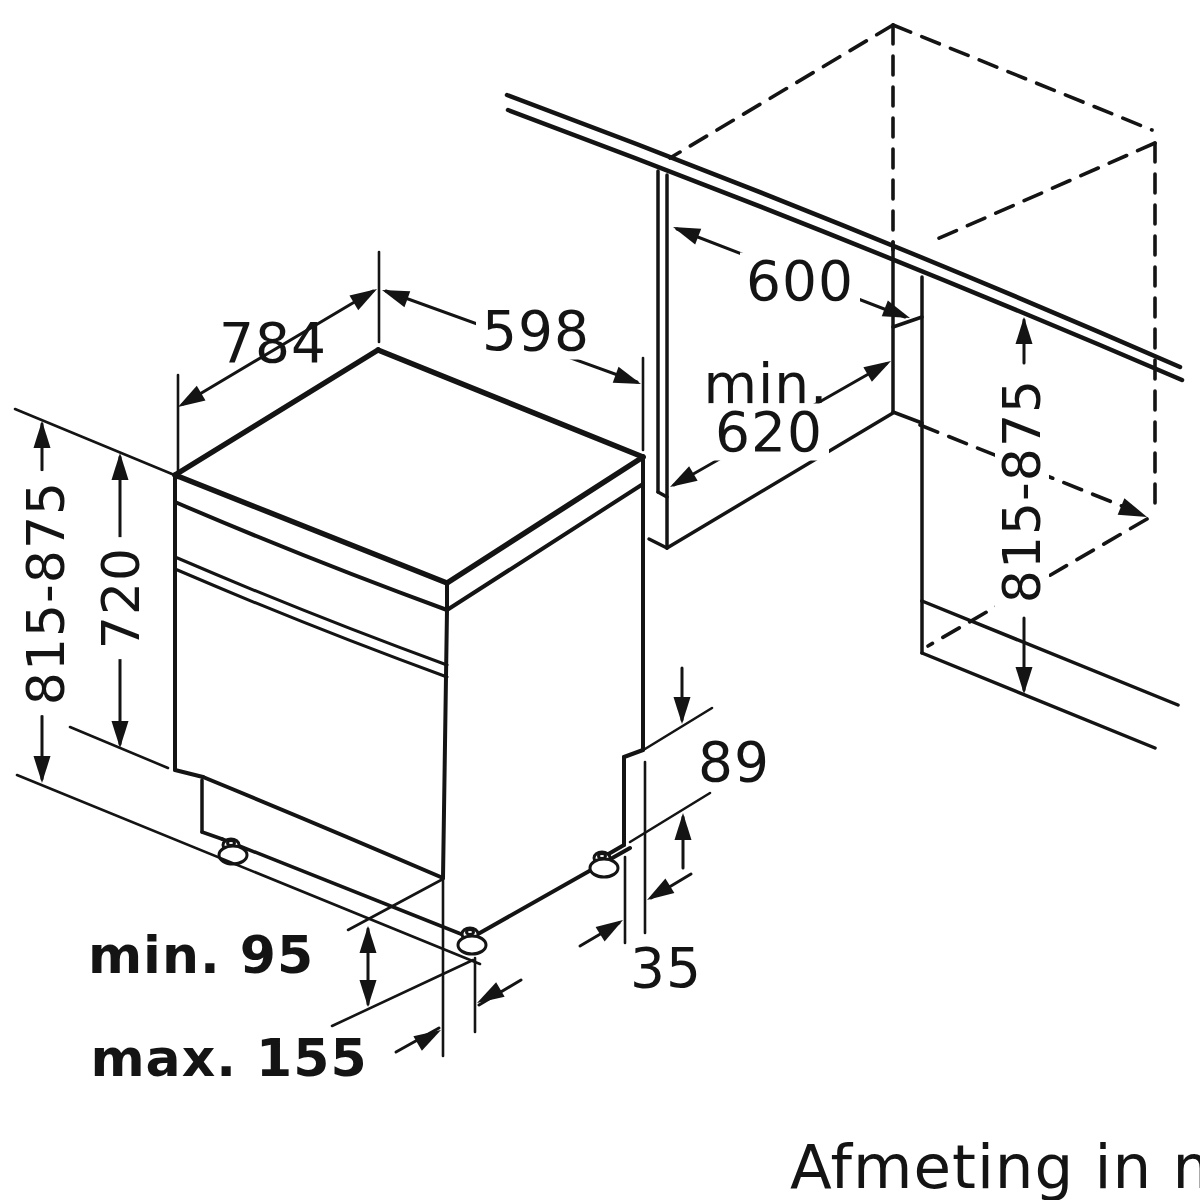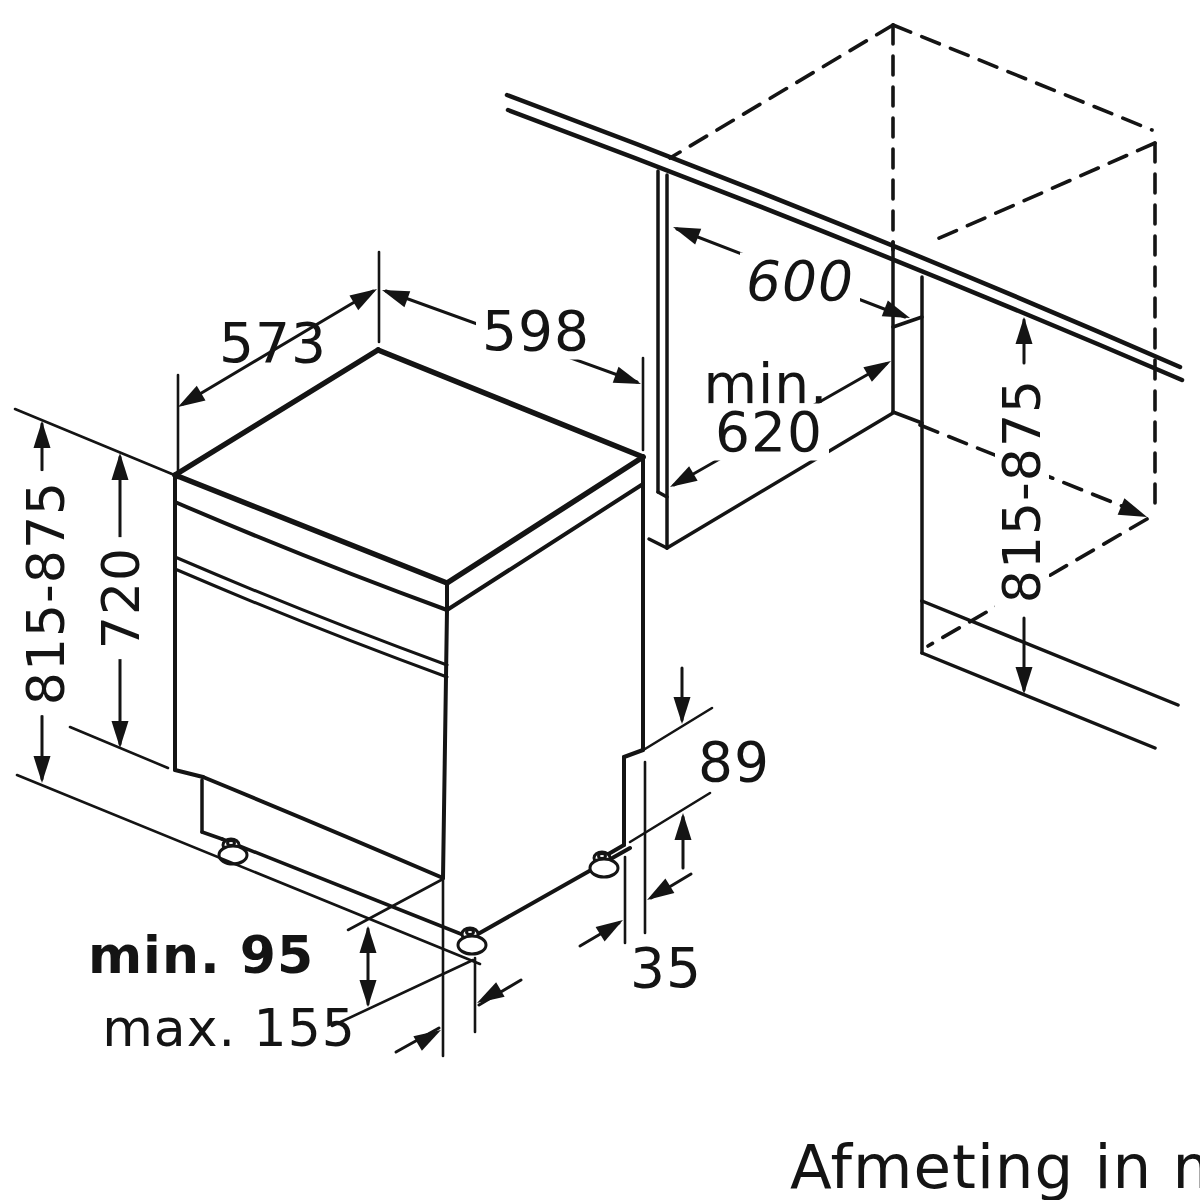--- a/index.html
+++ b/index.html
@@ -221,40 +221,40 @@
         </g>
       <g transform="translate(368,926) rotate(-90)">
           <path d="M0,0 L-27,8.5 L-27,-8.5 Z"></path>
         </g>
       <g transform="translate(368,1007) rotate(90)">
           <path d="M0,0 L-27,8.5 L-27,-8.5 Z"></path>
         </g>
     </g>
   </svg>
 
-  <div class="lbl num" style="left:273px;top:343px;">573</div>
+  <div class="lbl num" style="left:273px;top:343px;">784</div>
 
   <div class="lbl num bg" style="left:536px;top:331px;">598</div>
 
-  <div class="lbl num bg" style="left:800px;top:281px;font-style:italic;">600</div>
+  <div class="lbl num bg" style="left:800px;top:281px;">600</div>
 
   <div class="lbl num" style="left:766px;top:384px;">min.</div>
 
   <div class="lbl num bg" style="left:769px;top:432px;">620</div>
 
   <div class="lbl small vert bg" style="left:46px;top:593px;">815-875</div>
 
   <div class="lbl small vert bg" style="left:121px;top:598px;">720</div>
 
   <div class="lbl small vert bg" style="left:1022px;top:491px;">815-875</div>
 
   <div class="lbl num" style="left:714px;top:762px;margin-left:20px;">89</div>
 
   <div class="lbl num" style="left:666px;top:968px;">35</div>
 
   <div class="lbl small" style="left:201px;top:955px;font-weight:bold;">min. 95</div>
 
-  <div class="lbl small" style="left:229px;top:1028px;">max. 155</div>
+  <div class="lbl small" style="left:229px;top:1058px;font-weight:bold;">max. 155</div>
 
 
   <div class="lbl footer" style="left:790px;top:1136px;">Afmeting in mm</div>
 
 </div>
 
 </body></html>

